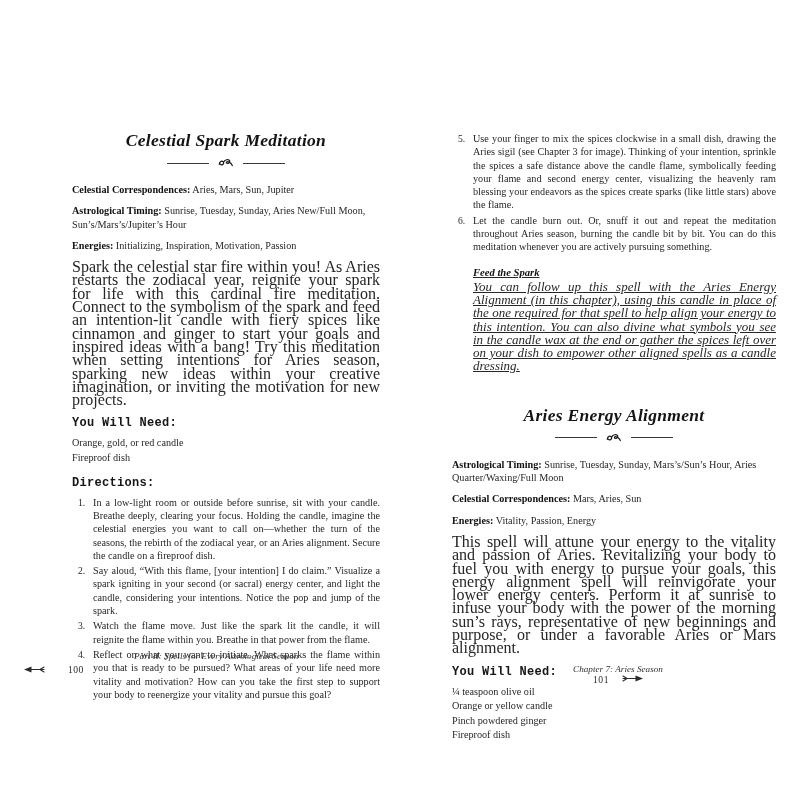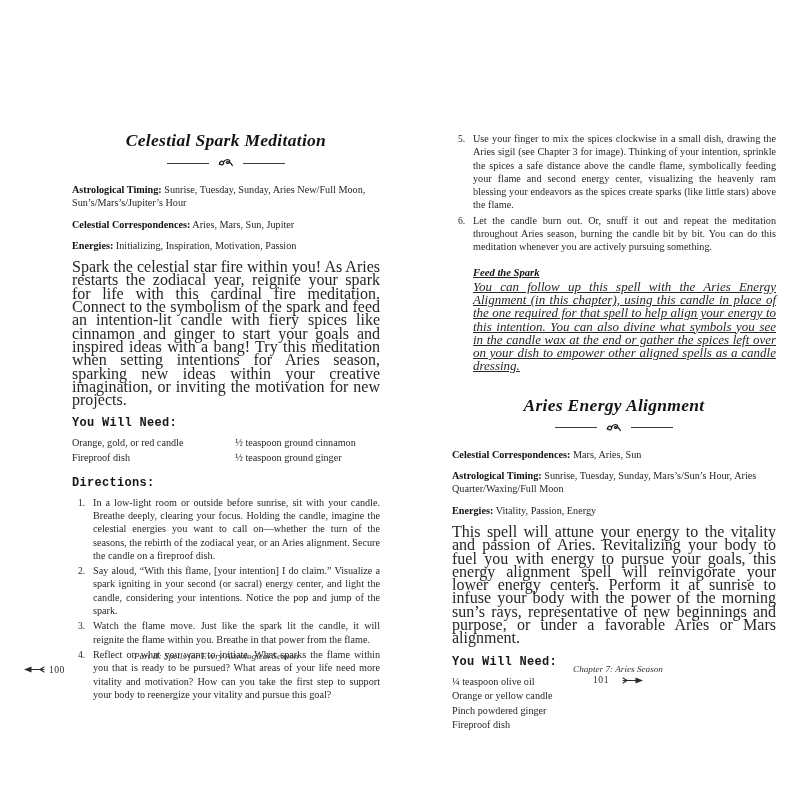--- a/index.html
+++ b/index.html
@@ -21,78 +21,73 @@
   .ornament-row svg{display:block;}
 
   .meta{font-size:10.2px;line-height:13.3px;margin:0 0 8px 0;}
   .meta b{color:#111;}
   .body-par{font-size:16px;line-height:13.3px;margin:0 0 10px 0;text-align:justify;}
 
   .fancy-heading{
     font-family:Liberation Mono, monospace;font-weight:700;font-size:12px;
     letter-spacing:.3px;color:#161616;margin:3px 0 6px 0;
   }
-  .supplies{display:grid;grid-template-columns:53% 47%;margin:0 0 10px 0;}
+  .supplies{display:grid;grid-template-columns:53% 47%;margin:0 0 10px 0;gap:32px;}
   .supply-item{font-size:10.2px;line-height:14.6px;}
 
   .dir-list{margin:2px 0 0 0;}
   .dir-item{position:relative;padding-left:21px;font-size:10.2px;line-height:13.3px;
     text-align:justify;margin:0 0 2px 0;}
   .dir-num{position:absolute;left:6px;top:0;font-size:9.6px;}
 
   .note-block{margin:13px 0 0 21px;text-decoration:underline;}
   .note-heading{font-style:italic;font-weight:700;font-size:10.6px;color:#111;margin:0 0 2px 0;}
   .note-text{font-style:italic;font-size:13px;line-height:13.3px;text-align:justify;margin:0;}
 
-  .title-block-2{margin-top:22px;}
-  .footer-left-group{position:absolute;left:24px;top:664px;display:flex;align-items:center;gap:4px;}
+  .title-block-2{margin-top:32px;}
+  .footer-left-group{position:absolute;left:24px;top:664px;display:flex;align-items:center;gap:23px;}
   .footer-page-num{font-size:9.6px;letter-spacing:.5px;color:#2b2b2b;}
   .footer-running{font-style:italic;font-size:9.2px;color:#333;}
   .footer-part{position:absolute;left:134px;top:651px;width:240px;text-align:left;}
   .footer-right-group{position:absolute;left:452px;top:664px;width:332px;display:flex;justify-content:space-between;align-items:center;flex-direction:column;}
-  .num-arrow{display:flex;align-items:flex-end;gap:13px;}
+  .num-arrow{display:flex;align-items:flex-start;gap:13px;}
 </style>
 </head>
 <body>
 
 <div class="canvas">
 
   <section class="page page-left">
     <h1 class="spell-title">Celestial Spark Meditation</h1>
 
     <div class="ornament-row">
       <span class="rule"></span>
       <svg width="16" height="10" viewBox="0 0 16 10" fill="none" stroke="#1c1c1c" stroke-width="1.2" stroke-linecap="round">
         <path d="M1.3 6.4 C1 3.4 4.8 2.1 5.6 4.4 C6.2 6.3 3.4 7.8 2.4 6.1 M5.6 4.4 C6.4 1.5 10.9 0.7 11.7 2.8 C12.5 4.9 9.1 6.7 8.3 4.4 C9.5 2.7 12.9 4.3 14.3 7.6"></path>
       </svg>
       <span class="rule"></span>
     </div>
 
     <div>
 
+        <p class="meta"><b>Celestial Correspondences:</b> <span>Aries, Mars, Sun, Jupiter</span></p>
+
         <p class="meta"><b>Astrological Timing:</b> <span>Sunrise, Tuesday, Sunday, Aries New/Full Moon, Sun’s/Mars’s/Jupiter’s Hour</span></p>
-
-        <p class="meta"><b>Celestial Correspondences:</b> <span>Aries, Mars, Sun, Jupiter</span></p>
 
         <p class="meta"><b>Energies:</b> <span>Initializing, Inspiration, Motivation, Passion</span></p>
       </div>
 
     <p class="body-par">Spark the celestial star fire within you! As Aries restarts the zodiacal year, reignite your spark for life with this cardinal fire meditation. Connect to the symbolism of the spark and feed an intention-lit candle with fiery spices like cinnamon and ginger to start your goals and inspired ideas with a bang! Try this meditation when setting intentions for Aries season, sparking new ideas within your creative imagination, or inviting the motivation for new projects.</p>
 
     <h2 class="fancy-heading">You Will Need:</h2>
     <div class="supplies">
       <div>
 
       <div class="supply-item">Orange, gold, or red candle</div>
           <div class="supply-item">Fireproof dish</div>
-        </div>
-      <div>
-
-      <div class="supply-item">½ teaspoon ground cinnamon</div>
-          <div class="supply-item">½ teaspoon ground ginger</div>
         </div>
     </div>
 
     <h2 class="fancy-heading">Directions:</h2>
     <div class="dir-list">
 
         <div class="dir-item">
           <span class="dir-num">1.</span><span>In a low-light room or outside before sunrise, sit with your candle. Breathe deeply, clearing your focus. Holding the candle, imagine the celestial energies you want to call on—whether the turn of the seasons, the rebirth of the zodiacal year, or an Aries alignment. Secure the candle on a fireproof dish.</span>
         </div>
 
@@ -133,23 +128,23 @@
         <span class="rule"></span>
         <svg width="16" height="10" viewBox="0 0 16 10" fill="none" stroke="#1c1c1c" stroke-width="1.2" stroke-linecap="round">
           <path d="M1.3 6.4 C1 3.4 4.8 2.1 5.6 4.4 C6.2 6.3 3.4 7.8 2.4 6.1 M5.6 4.4 C6.4 1.5 10.9 0.7 11.7 2.8 C12.5 4.9 9.1 6.7 8.3 4.4 C9.5 2.7 12.9 4.3 14.3 7.6"></path>
         </svg>
         <span class="rule"></span>
       </div>
     </div>
 
     <div>
 
+        <p class="meta"><b>Astrological Timing:</b> <span>Sunrise, Tuesday, Sunday, Mars’s/Sun’s Hour, Aries Quarter/Waxing/Full Moon</span></p>
+
         <p class="meta"><b>Celestial Correspondences:</b> <span>Mars, Aries, Sun</span></p>
-
-        <p class="meta"><b>Astrological Timing:</b> <span>Sunrise, Tuesday, Sunday, Mars’s/Sun’s Hour, Aries Quarter/Waxing/Full Moon</span></p>
 
         <p class="meta"><b>Energies:</b> <span>Vitality, Passion, Energy</span></p>
       </div>
 
     <p class="body-par">This spell will attune your energy to the vitality and passion of Aries. Revitalizing your body to fuel you with energy to pursue your goals, this energy alignment spell will reinvigorate your lower energy centers. Perform it at sunrise to infuse your body with the power of the morning sun’s rays, representative of new beginnings and purpose, or under a favorable Aries or Mars alignment.</p>
 
     <h2 class="fancy-heading">You Will Need:</h2>
     <div class="supplies">
       <div>
 

